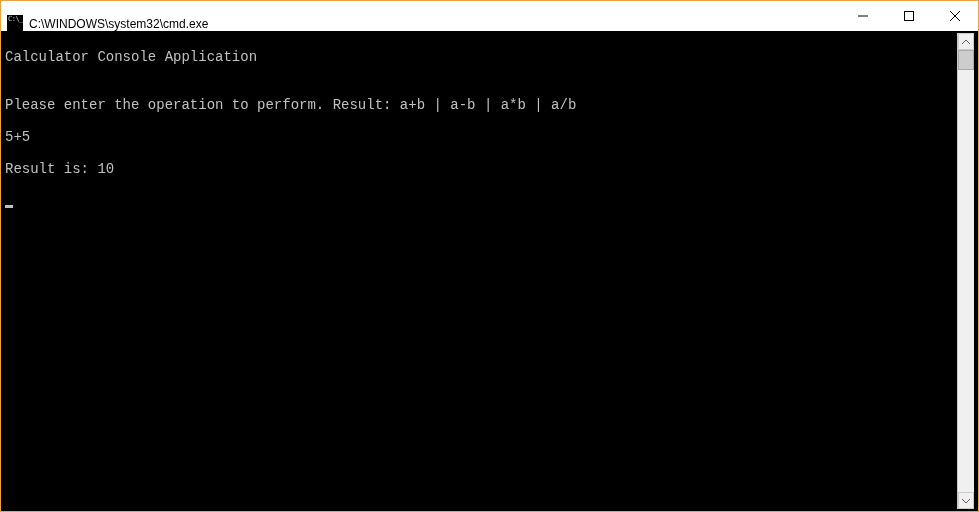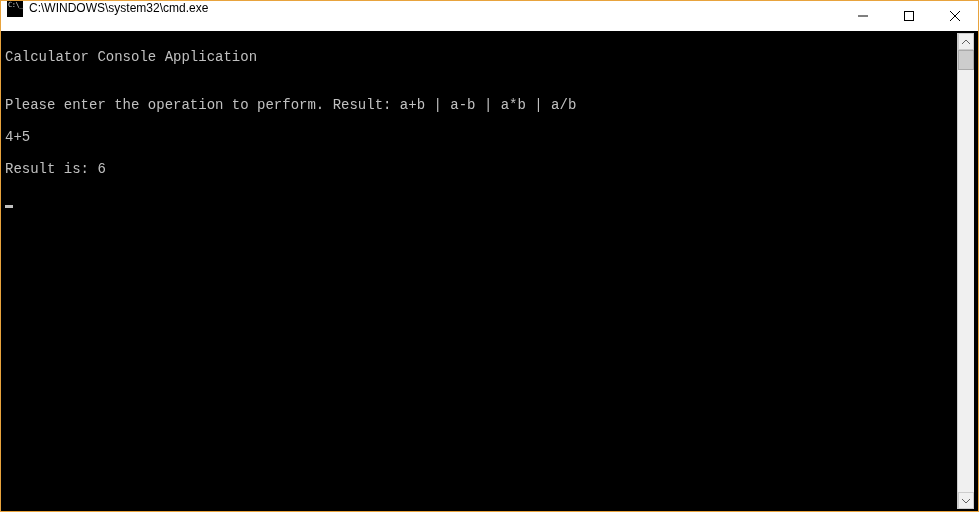--- a/index.html
+++ b/index.html
@@ -19,21 +19,21 @@
       height: 512px;
       background: #fff;
       border: 1px solid #e8a33d;
       display: flex;
       flex-direction: column;
     }
     .titlebar {
       height: 30px;
       background: #ffffff;
       display: flex;
-      align-items: flex-start;
+      align-items: flex-end;
       padding-left: 6px;
       position: relative;
     }
     .titlebar-icon {
       width: 16px;
       height: 16px;
       margin-right: 6px;
       background: #000;
       position: relative;
       display: inline-block;
@@ -154,22 +154,22 @@
           <line x1="10" y1="0" x2="0" y2="10" stroke="#000" stroke-width="1"></line>
         </svg>
       </div>
     </div>
   </div>
   <div class="console-area">
     <div class="console-content">
 <span class="line">Calculator Console Application</span>
 <span class="line"></span>
 <span class="line">Please enter the operation to perform. Result: a+b | a-b | a*b | a/b</span>
-<span class="line">4+5</span>
-<span class="line">Result is: 6</span>
+<span class="line">5+5</span>
+<span class="line">Result is: 10</span>
 <span class="cursor"></span>
     </div>
     <div class="scrollbar">
       <div class="scrollbar-btn">
         <svg width="8" height="8" viewBox="0 0 8 8">
           <path d="M0,6 L4,2 L8,6" fill="none" stroke="#606060" stroke-width="1"></path>
         </svg>
       </div>
       <div class="scrollbar-track">
         <div class="scrollbar-thumb"></div>

